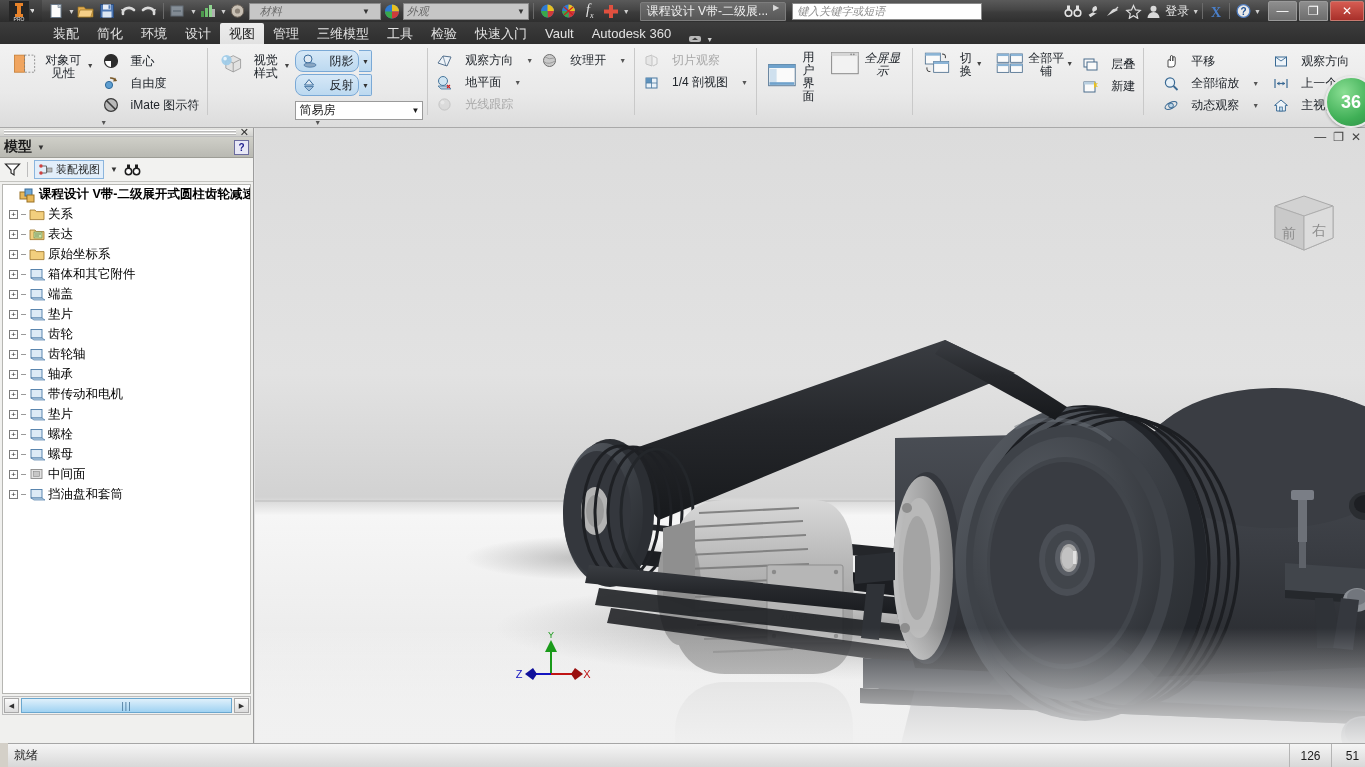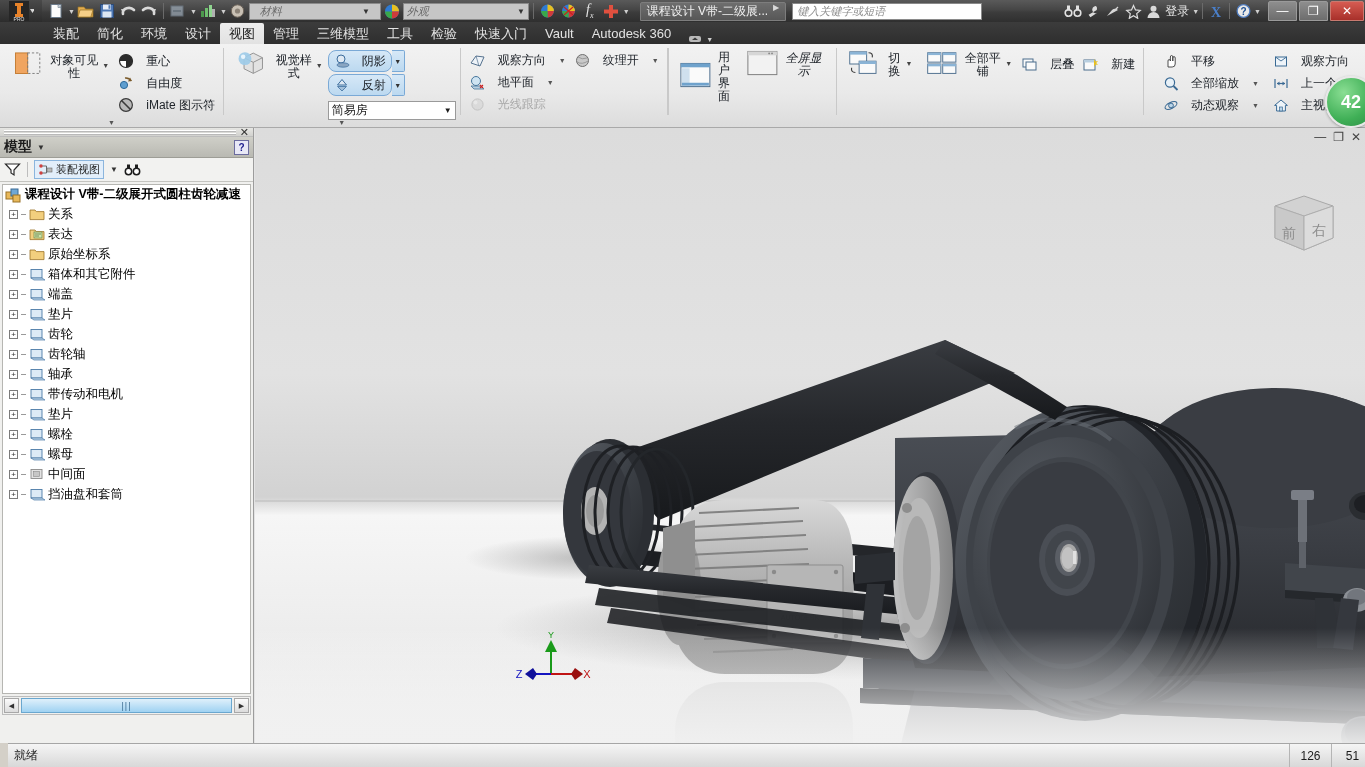--- a/index.html
+++ b/index.html
@@ -173,21 +173,21 @@
   }
   .br-vsel {
     display:flex; align-items:center; gap:3px; padding: 1px 3px;
     border: 1px solid #8bb5dd; background:#e2eefa; font-size:11px; color:#1d1d1d;
   }
   .tree {
     flex:1; overflow:hidden; background:#ffffff; margin: 2px 2px 0 2px;
     border:1px solid #b6b6b2; position:relative;
   }
   .tree-root {
-    display:flex; align-items:center; gap:3px; height:19px; padding-left:2px;
+    display:flex; align-items:center; gap:3px; height:19px; padding-left:16px;
     font-weight:bold; font-size:12.5px; color:#000; white-space:nowrap; overflow:hidden;
   }
   .tnode {
     display:flex; align-items:center; height:20px; padding-left:6px; gap:3px;
     font-size:12.5px; color:#000; white-space:nowrap;
   }
   .plus {
     width:9px; height:9px; border:1px solid #7b7b7b; background:#fff;
     font-size:8px; line-height:7px; text-align:center; color:#333; flex:none;
   }
@@ -595,20 +595,44 @@
                   <circle cx="6.5" cy="5.5" r="2" fill="#ebebeb"></circle>
                 </svg>
             </span>
             <span>光线跟踪</span>
           </div>
         </div>
       </div>
     </div>
     <div class="panel-sep"></div>
 
+    <div class="panel" style="padding-top:5px;">
+      <div style="display:flex;flex-direction:column;">
+        <div class="smbtn dis">
+          <span>
+            <svg width="17" height="15" opacity="0.45">
+                <path d="M3,4 l6,-2 l0,11 l-6,-2 z" fill="#dcdcdc" stroke="#8f8f8f"></path>
+                <path d="M10,3 l4,2 l0,6 l-4,2" fill="none" stroke="#8f8f8f"></path>
+              </svg>
+          </span>
+          <span>切片观察</span>
+        </div>
+        <div class="smbtn">
+          <span>
+            <svg width="17" height="15">
+                <rect x="3" y="3" width="11" height="10" fill="#eaf2f9" stroke="#4b78a0"></rect>
+                <rect x="3" y="3" width="5.5" height="5" fill="#5e92bd"></rect>
+                <path d="M8.5,3 l0,10 M3,8 l11,0" stroke="#4b78a0" stroke-width="0.8"></path>
+              </svg>
+          </span>
+          <span>1/4 剖视图</span>
+          <span class="dd">▼</span>
+        </div>
+      </div>
+    </div>
     <div class="panel-sep"></div>
 
     <div class="panel">
       <div class="panel-row">
         <div class="bigbtn" style="min-width:42px;">
           <svg width="36" height="30" viewBox="0 0 36 30">
             <rect x="3" y="2" width="30" height="24" fill="#fafafa" stroke="#4a6c8c"></rect>
             <rect x="3" y="2" width="30" height="4" fill="#6fa2cc"></rect>
             <rect x="4" y="7" width="8" height="18" fill="#cfe0ee"></rect>
             <rect x="4" y="22" width="28" height="3" fill="#6fa2cc"></rect>
@@ -651,21 +675,21 @@
             <rect x="21" y="3" width="14" height="10" fill="#fafafa" stroke="#4a6c8c"></rect>
               <rect x="21" y="3" width="14" height="2.5" fill="#8bb4d6"></rect>
             <rect x="5" y="15" width="14" height="10" fill="#fafafa" stroke="#4a6c8c"></rect>
               <rect x="5" y="15" width="14" height="2.5" fill="#8bb4d6"></rect>
             <rect x="21" y="15" width="14" height="10" fill="#fafafa" stroke="#4a6c8c"></rect>
               <rect x="21" y="15" width="14" height="2.5" fill="#8bb4d6"></rect>
           </svg>
           <span class="lbl">全部平铺</span>
           <span class="dd">▼</span>
         </div>
-        <div style="display:flex;flex-direction:row;padding-top:6px;">
+        <div style="display:flex;flex-direction:column;padding-top:6px;">
           <div class="smbtn">
             <span>
               <svg width="17" height="15">
                   <rect x="2" y="2" width="10" height="8" fill="#fafafa" stroke="#4a6c8c"></rect>
                   <rect x="5" y="5" width="10" height="8" fill="#fafafa" stroke="#4a6c8c"></rect>
                 </svg>
             </span>
             <span>层叠</span>
           </div>
           <div class="smbtn">
@@ -744,21 +768,21 @@
                   <rect x="6.6" y="9" width="2.8" height="4" fill="#b9d4e8" stroke="#3a6a94" stroke-width="0.7"></rect>
                 </svg>
             </span>
             <span>主视图</span>
           </div>
         </div>
       </div>
     </div>
 
     <div class="a360">
-      <span>42</span>
+      <span>36</span>
     </div>
   </div>
 
   <div class="main">
 
     <div class="browser">
       <div class="br-grip">
         <div class="lines"></div>
         <span class="x">✕</span>
       </div>

